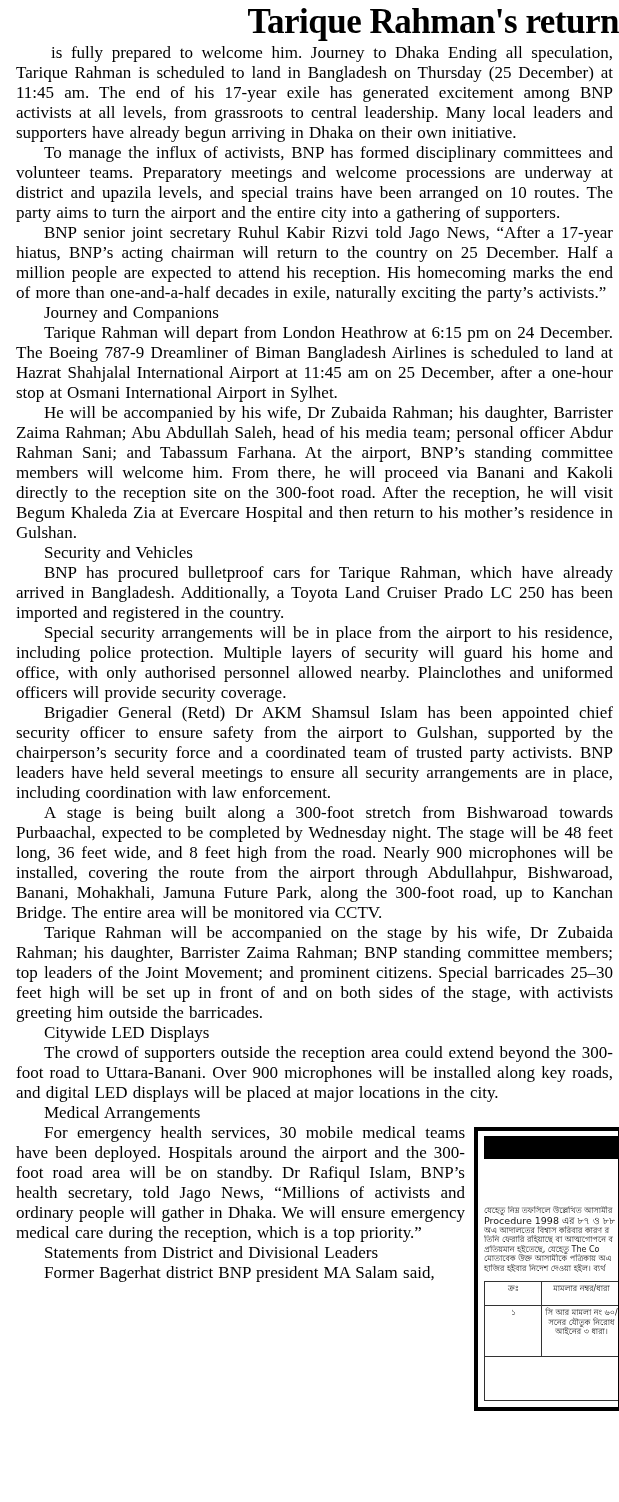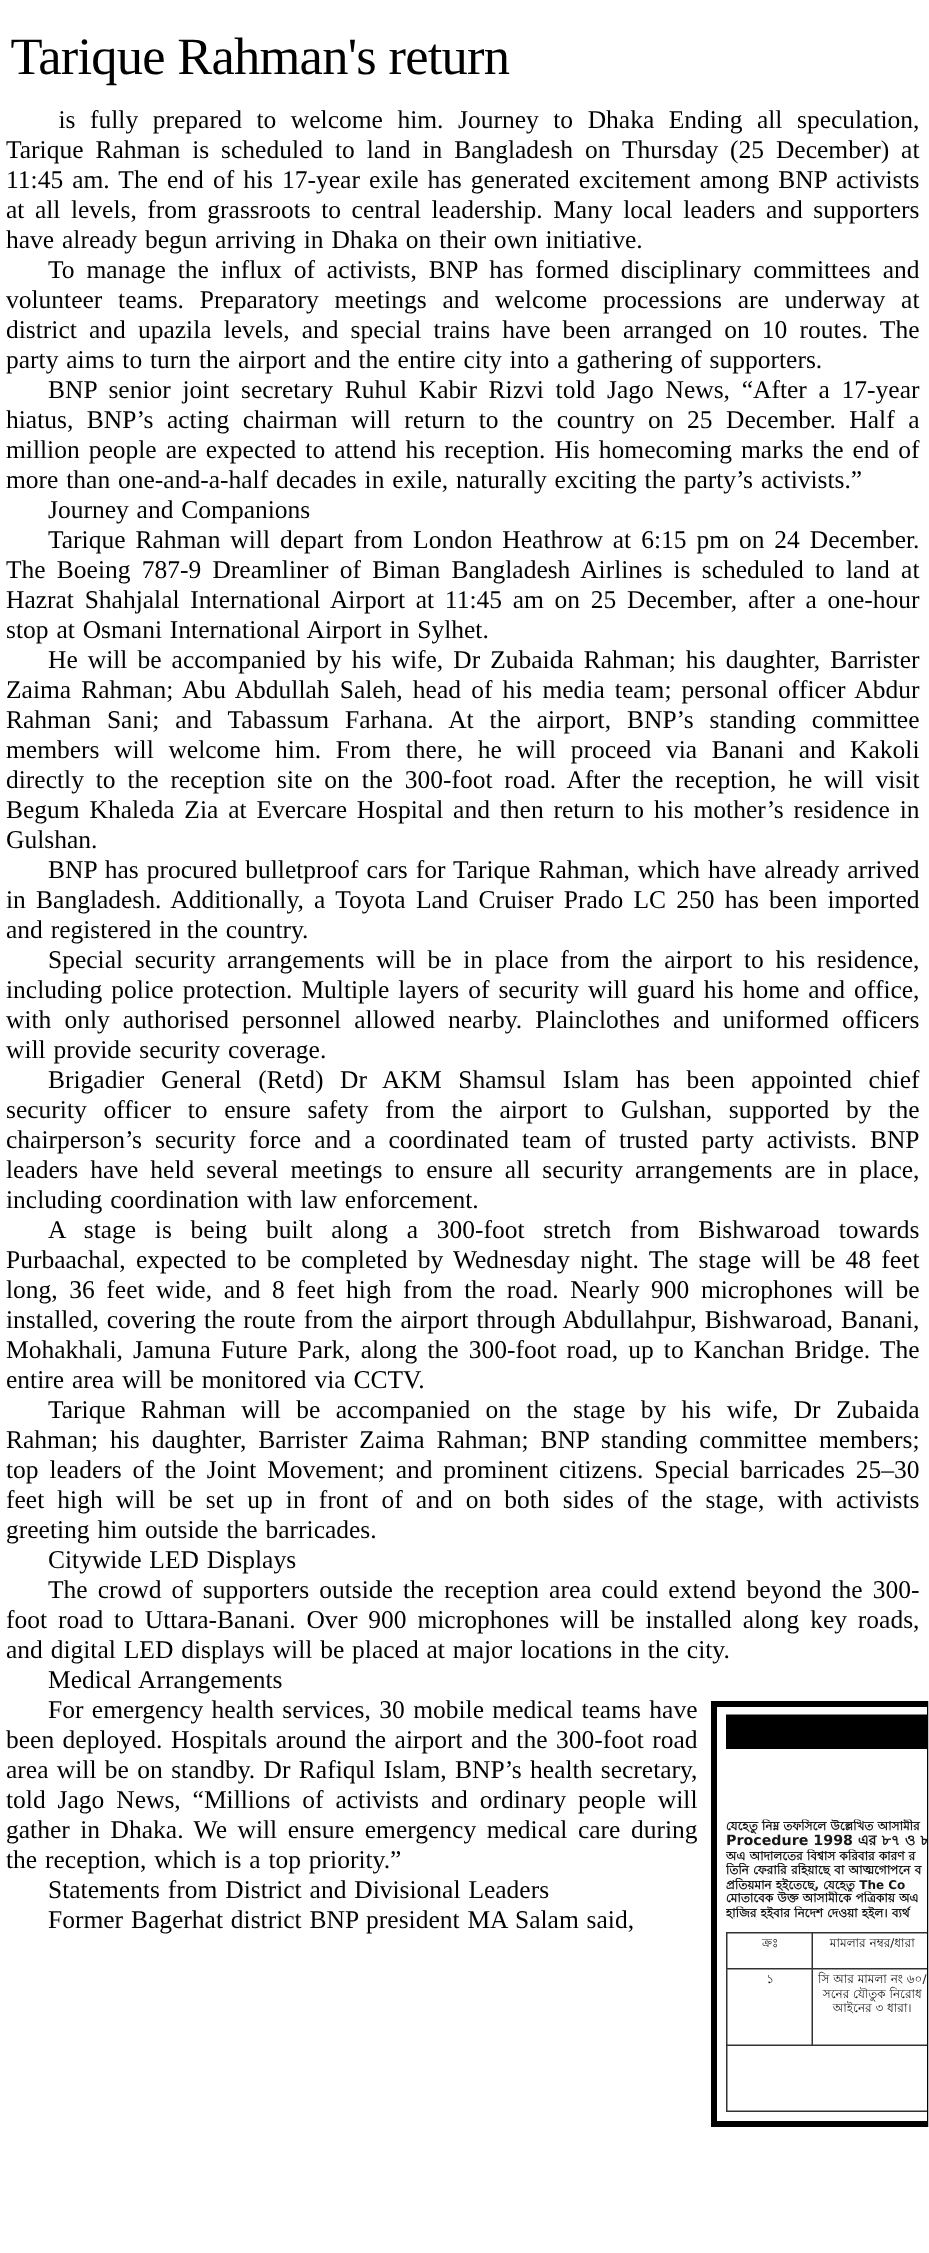--- a/index.html
+++ b/index.html
@@ -6,45 +6,45 @@
   html, body { margin: 0; padding: 0; }
   body {
     width: 619px; height: 1502px;
     background: #ffffff;
     color: #000000;
     font-family: "Liberation Serif", serif;
     overflow: hidden;
   }
   .page { width: 619px; height: 1502px; overflow: hidden; background: #ffffff; }
   .headline {
-    margin: 0 0 0 7px; padding-top: 17px;
-    font-size: 35px; line-height: 41px; font-weight: 400;
+    margin: 0 0 0 7px; padding-top: 1px;
+    font-size: 35px; line-height: 41px; font-weight: 700;
     letter-spacing: -0.5px;
     font-family: "Liberation Serif", serif;
+    text-align: right;
   }
   .article-body {
-    padding: 1px 6px 0 4px;
+    padding: 1px 6px 0 16px;
     font-size: 17px; line-height: 20px;
     text-align: justify;
-    margin-top: 11px;
   }
   .para, .subhead { margin: 0; text-indent: 28px; word-spacing: 1px; }
   .para.first { text-indent: 35px; }
   
   .inset {
     float: right;
     width: 148px; height: 284px;
     margin: 4px -9px 0 9px;
     border: 4px solid #000;
     background: #fff;
     overflow: hidden;
     text-align: left;
   }
   .redacted-bar { height: 23px; width: 137px; background: #000; margin: 5px 0 0 6px; }
-  .notice-text-block { margin: 47px 0 0 6px; font-weight: bold; }
+  .notice-text-block { margin: 47px 0 0 6px; }
   .notice-line {
     font-size: 8px; line-height: 9.5px;
     white-space: nowrap; overflow: hidden;
     color: #171717;
     font-family: "DejaVu Sans", sans-serif;
     word-spacing: 0;
   }
   .notice-line:nth-child(2) { font-size: 9.5px; line-height: 10px; }
   .notice-table {
     border-collapse: collapse; table-layout: fixed;
@@ -69,20 +69,21 @@
 
 <div class="page">
   <h1 class="headline">Tarique Rahman's return</h1>
   <div class="article-body">
       <p class="para first">is fully prepared to welcome him. Journey to Dhaka Ending all speculation, Tarique Rahman is scheduled to land in Bangladesh on Thursday (25 December) at 11:45 am. The end of his 17-year exile has generated excitement among BNP activists at all levels, from grassroots to central leadership. Many local leaders and supporters have already begun arriving in Dhaka on their own initiative.</p>
       <p class="para">To manage the influx of activists, BNP has formed disciplinary committees and volunteer teams. Preparatory meetings and welcome processions are underway at district and upazila levels, and special trains have been arranged on 10 routes. The party aims to turn the airport and the entire city into a gathering of supporters.</p>
       <p class="para">BNP senior joint secretary Ruhul Kabir Rizvi told Jago News, “After a 17-year hiatus, BNP’s acting chairman will return to the country on 25 December. Half a million people are expected to attend his reception. His homecoming marks the end of more than one-and-a-half decades in exile, naturally exciting the party’s activists.”</p>
       <p class="subhead">Journey and Companions</p>
       <p class="para">Tarique Rahman will depart from London Heathrow at 6:15 pm on 24 December. The Boeing 787-9 Dreamliner of Biman Bangladesh Airlines is scheduled to land at Hazrat Shahjalal International Airport at 11:45 am on 25 December, after a one-hour stop at Osmani International Airport in Sylhet.</p>
       <p class="para">He will be accompanied by his wife, Dr Zubaida Rahman; his daughter, Barrister Zaima Rahman; Abu Abdullah Saleh, head of his media team; personal officer Abdur Rahman Sani; and Tabassum Farhana. At the airport, BNP’s standing committee members will welcome him. From there, he will proceed via Banani and Kakoli directly to the reception site on the 300-foot road. After the reception, he will visit Begum Khaleda Zia at Evercare Hospital and then return to his mother’s residence in Gulshan.</p>
+      <p class="subhead">Security and Vehicles</p>
       <p class="para">BNP has procured bulletproof cars for Tarique Rahman, which have already arrived in Bangladesh. Additionally, a Toyota Land Cruiser Prado LC 250 has been imported and registered in the country.</p>
       <p class="para">Special security arrangements will be in place from the airport to his residence, including police protection. Multiple layers of security will guard his home and office, with only authorised personnel allowed nearby. Plainclothes and uniformed officers will provide security coverage.</p>
       <p class="para">Brigadier General (Retd) Dr AKM Shamsul Islam has been appointed chief security officer to ensure safety from the airport to Gulshan, supported by the chairperson’s security force and a coordinated team of trusted party activists. BNP leaders have held several meetings to ensure all security arrangements are in place, including coordination with law enforcement.</p>
       <p class="para">A stage is being built along a 300-foot stretch from Bishwaroad towards Purbaachal, expected to be completed by Wednesday night. The stage will be 48 feet long, 36 feet wide, and 8 feet high from the road. Nearly 900 microphones will be installed, covering the route from the airport through Abdullahpur, Bishwaroad, Banani, Mohakhali, Jamuna Future Park, along the 300-foot road, up to Kanchan Bridge. The entire area will be monitored via CCTV.</p>
       <p class="para">Tarique Rahman will be accompanied on the stage by his wife, Dr Zubaida Rahman; his daughter, Barrister Zaima Rahman; BNP standing committee members; top leaders of the Joint Movement; and prominent citizens. Special barricades 25–30 feet high will be set up in front of and on both sides of the stage, with activists greeting him outside the barricades.</p>
       <p class="subhead">Citywide LED Displays</p>
       <p class="para">The crowd of supporters outside the reception area could extend beyond the 300-foot road to Uttara-Banani. Over 900 microphones will be installed along key roads, and digital LED displays will be placed at major locations in the city.</p>
       <p class="subhead">Medical Arrangements</p>
   <div class="inset">
     <div class="redacted-bar"></div>

